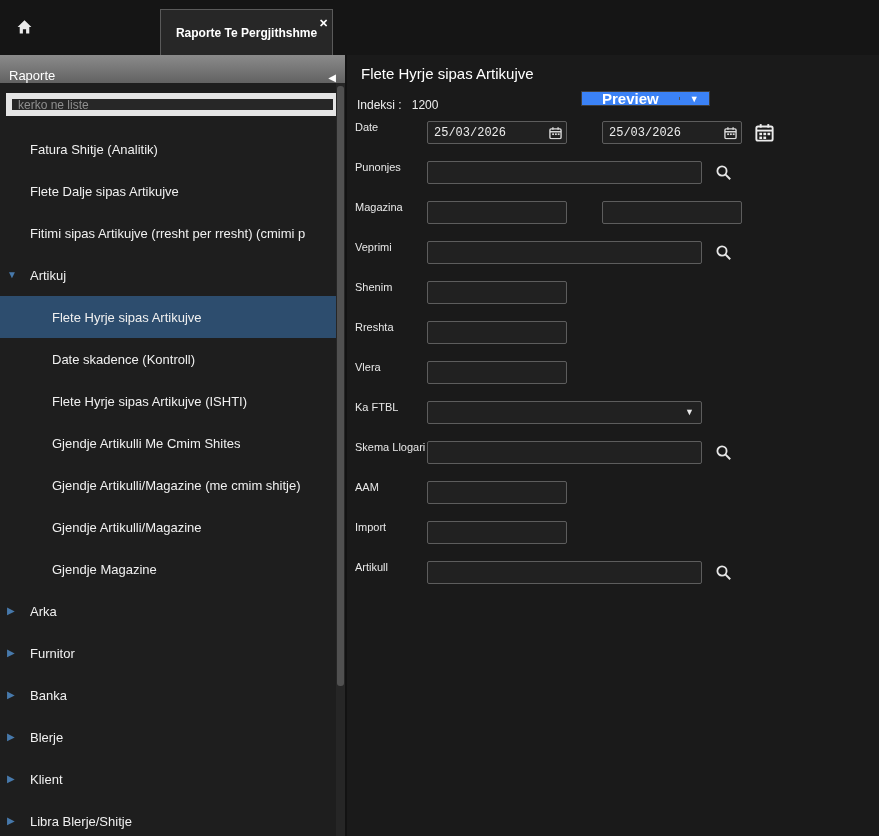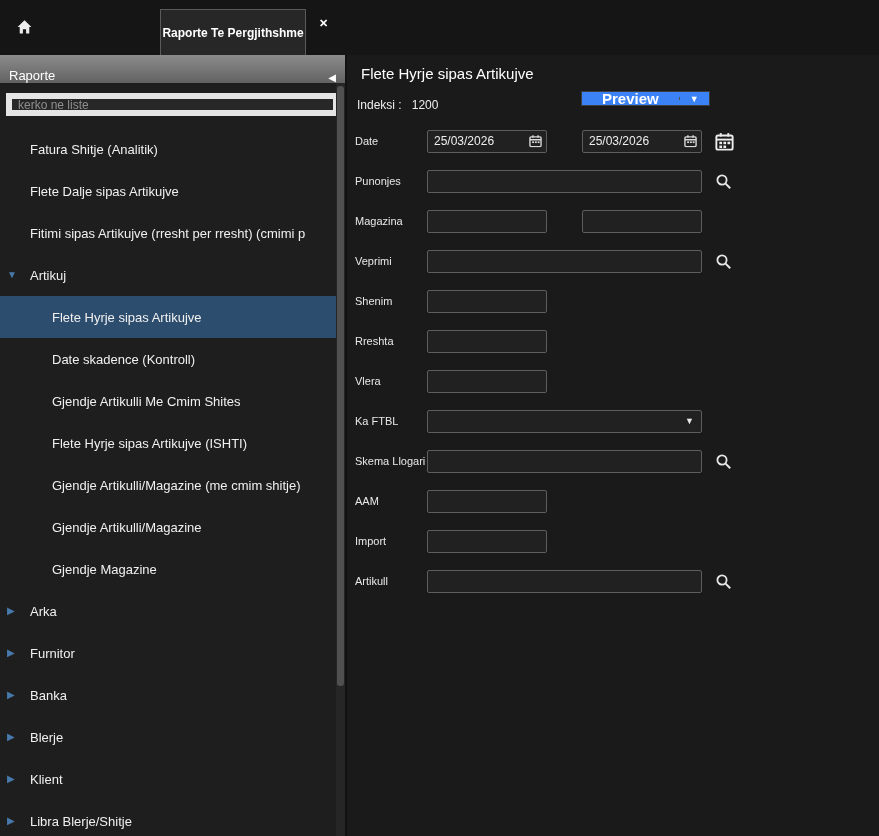--- a/index.html
+++ b/index.html
@@ -17,21 +17,21 @@
   body{margin:0;background:#111;font-family:"Liberation Sans",sans-serif;}
   .app{position:relative;width:879px;height:836px;background:var(--bg-main);overflow:hidden;color:var(--txt);}
 
   
   .tabbar{position:absolute;top:0;left:0;width:100%;height:55px;background:var(--bg-tabbar);}
   .home-btn{position:absolute;left:10px;top:16px;width:28px;height:26px;display:flex;align-items:center;justify-content:center;cursor:pointer;}
   .tab1{position:absolute;left:45px;top:0;width:110px;height:55px;cursor:pointer;margin-top:44px;}
   .tab1 .tab-label{position:absolute;left:8px;bottom:11px;font-size:12px;font-weight:bold;color:#fff;white-space:nowrap;}
   .tab1 .tab-close{position:absolute;right:-22px;top:17px;font-size:11px;font-weight:bold;color:#fff;cursor:pointer;}
   .tab1 .tab-underline{position:absolute;left:2px;right:2px;bottom:3px;height:2px;background:var(--underline);}
-  .tab2{position:absolute;left:160px;top:9px;width:146px;height:46px;background:#272727;border:1px solid #5a5a5a;border-bottom:none;display:flex;align-items:center;justify-content:center;cursor:pointer;}
+  .tab2{position:absolute;left:160px;top:9px;width:173px;height:46px;background:#272727;border:1px solid #5a5a5a;border-bottom:none;display:flex;align-items:center;justify-content:center;cursor:pointer;}
   .tab2 .tab-label{font-size:12px;font-weight:bold;color:#fff;white-space:nowrap;}
   .tab2-close{position:absolute;left:319px;top:17px;font-size:11px;font-weight:bold;color:#fff;cursor:pointer;}
 
   
   .sidebar{position:absolute;top:55px;left:0;width:347px;bottom:0;background:var(--bg-sidebar);border-right:2px solid #121212;overflow:hidden;}
   .sb-header{height:28px;background:linear-gradient(#8b8b8b,#626262);color:#fff;font-size:13px;display:flex;align-items:flex-end;padding:0 9px;}
   .sb-header .sb-title{flex:1;}
   .collapse-arrow{font-size:10px;color:#fff;cursor:pointer;line-height:1;}
   .sb-search{margin:10px 6px 0 6px;}
   .sb-search input{width:100%;height:23px;background:#272727;border:6px solid #e5e5e5;color:#ddd;font-size:12px;padding:0 6px;font-family:inherit;}
@@ -48,26 +48,26 @@
   
   .main{position:absolute;top:55px;left:349px;right:0;bottom:0;background:var(--bg-main);}
   .main-title{position:absolute;left:12px;top:10px;font-size:15px;color:#fff;}
   .indeksi{position:absolute;left:8px;top:43px;font-size:12px;color:#eee;display:flex;gap:10px;}
   .preview-btn{position:absolute;left:232px;top:36px;height:15px;display:flex;align-items:stretch;background:#3b82f6;border:1px solid #3d3d3d;color:#fff;cursor:pointer;}
   .pv-main{display:flex;align-items:center;padding:0 20px;font-size:15px;font-weight:bold;}
   .pv-sep{width:1px;background:#555;margin:5px 0;}
   .pv-arrow{display:flex;align-items:center;padding:0 10px;font-size:9px;}
 
   .form{position:absolute;left:0;top:66px;right:0;}
-  .form-row{display:flex;align-items:center;height:40px;}
+  .form-row{display:flex;align-items:flex-start;height:40px;}
   .field-label{width:78px;padding-left:6px;font-size:11px;color:#e8e8e8;flex:none;white-space:nowrap;}
   .controls{display:flex;align-items:center;}
   .inp{position:relative;height:23px;}
   .inp input{width:100%;height:100%;background:var(--input-bg);border:1px solid var(--input-border);border-radius:2px;color:#eee;font-size:12px;padding:0 6px;font-family:inherit;}
-  .inp.short{width:120px;}
+  .inp.short{width:140px;font-family:Liberation Mono, monospace;}
   .inp.wide{width:275px;}
   .inp.date input{padding-right:24px;}
   .gap2{margin-left:35px;}
   .cal-ic{position:absolute;right:5px;top:50%;transform:translateY(-50%);display:flex;cursor:pointer;}
   .row-icon{margin-left:13px;display:flex;cursor:pointer;}
   .selectbox{width:275px;height:23px;background:var(--input-bg);border:1px solid var(--input-border);border-radius:2px;display:flex;align-items:center;position:relative;cursor:pointer;}
   .sel-arrow{position:absolute;right:7px;color:#e8e8e8;font-size:9px;line-height:1;}
 </style>
 </head>
 <body>
@@ -115,24 +115,24 @@
           <span class="tree-arrow">▼</span>
           <span class="tree-label">Artikuj</span>
         </div>
         <div class="tree-item selected lvl1">
           <span class="tree-label">Flete Hyrje sipas Artikujve</span>
         </div>
         <div class="tree-item lvl1">
           <span class="tree-label">Date skadence (Kontroll)</span>
         </div>
         <div class="tree-item lvl1">
+          <span class="tree-label">Flete Hyrje sipas Artikujve (ISHTI)</span>
+        </div>
+        <div class="tree-item lvl1">
           <span class="tree-label">Gjendje Artikulli Me Cmim Shites</span>
-        </div>
-        <div class="tree-item lvl1">
-          <span class="tree-label">Flete Hyrje sipas Artikujve (ISHTI)</span>
         </div>
         <div class="tree-item lvl1">
           <span class="tree-label">Gjendje Artikulli/Magazine (me cmim shitje)</span>
         </div>
         <div class="tree-item lvl1">
           <span class="tree-label">Gjendje Artikulli/Magazine</span>
         </div>
         <div class="tree-item lvl1">
           <span class="tree-label">Gjendje Magazine</span>
         </div>

